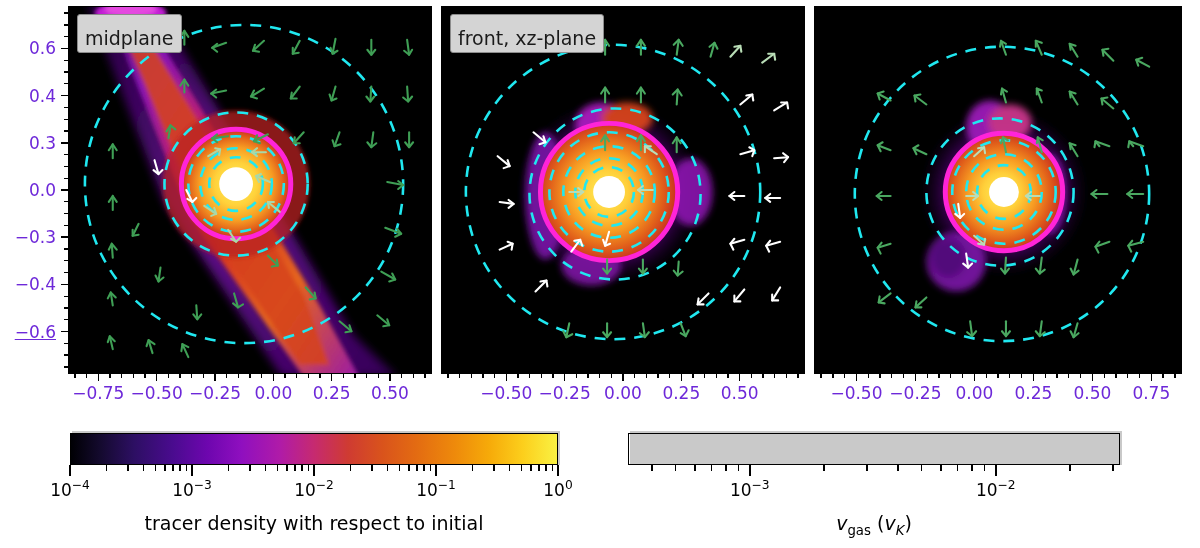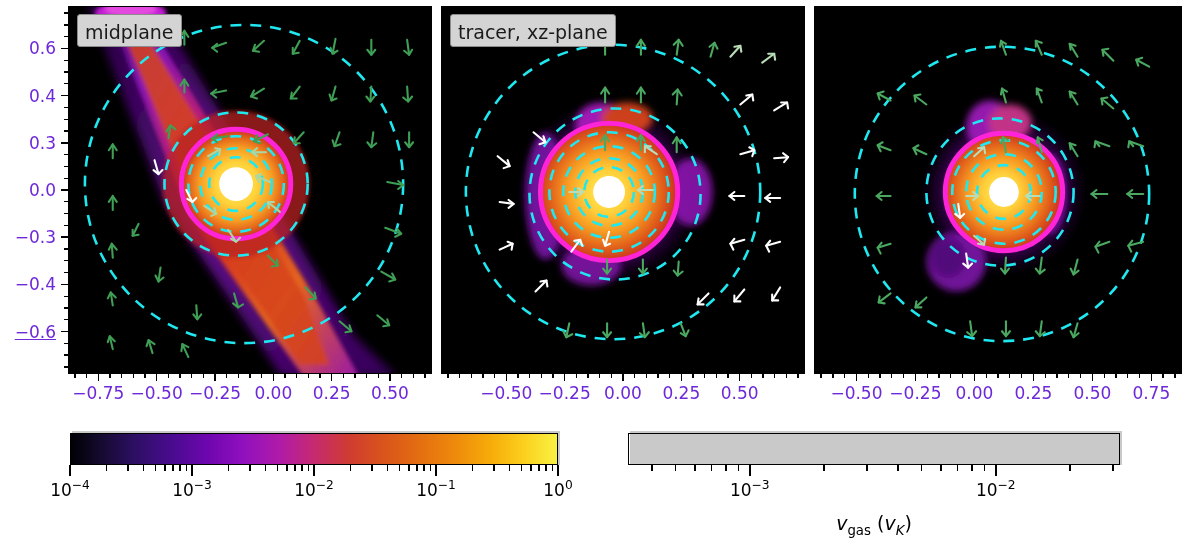--- a/index.html
+++ b/index.html
@@ -7,21 +7,21 @@
        font-family:"DejaVu Sans","Liberation Sans",sans-serif;color:#000;}
 
   .fig{position:absolute;inset:0;}
 
   
   .panel{position:absolute;background:#000;border:1.6px solid #000;box-sizing:border-box;overflow:hidden;}
   .panel .sky{position:absolute;inset:0;background:#000;}
 
   .panel-label{position:absolute;left:8px;top:7px;
      background:#d4d4d4;border:1.4px solid #8c8c8c;border-radius:3px;
-     padding:7px 7px 3px 7px;font-size:19px;line-height:1.12;color:#1a1a1a;
+     padding:13px 7px 3px 7px;font-size:19px;line-height:1.12;color:#1a1a1a;
      z-index:40;white-space:nowrap;}
 
   
   .tick{position:absolute;background:#000;}
   .tickmaj-x{width:1.6px;height:7px;}
   .tickmin-x{width:1.3px;height:4px;}
   .tickmaj-y{height:1.6px;width:7px;}
   .tickmin-y{height:1.3px;width:4px;}
   .tlab{position:absolute;font-size:17px;color:#6d28d9;white-space:nowrap;}
   .tlab-x{transform:translateX(-50%);}
@@ -339,21 +339,21 @@
             <path d="M71 238 l-5 -2 M71 238 l-1 6"></path>
           <path d="M94 286 l11 -11"></path>
             <path d="M105 275 l-6 1 M105 275 l1 6"></path>
           <path d="M130 246 l9 -12"></path>
             <path d="M139 234 l-6 1 M139 234 l2 6"></path>
           <path d="M168 226 l-4 14"></path>
             <path d="M164 240 l-2 -6 M164 240 l5 -2"></path>
         </g>
       </g>
     </svg>
-    <div class="panel-label">tracer, xz-plane</div>
+    <div class="panel-label">front, xz-plane</div>
   </div>
 
   <div class="panel" id="p3" style="left:814px;top:6px;width:368px;height:368px;">
     <div class="sky"></div>
     <svg class="ov" viewBox="0 0 368 368" preserveAspectRatio="none">
       <defs>
         <radialGradient id="g3core" cx="48%" cy="50%" r="52%">
           <stop offset="0%" stop-color="#fff05a"></stop>
           <stop offset="30%" stop-color="#ffcf3a"></stop>
           <stop offset="55%" stop-color="#f79b22"></stop>
@@ -673,20 +673,21 @@
       <div class="cb-tick cb-min" style="left:493.45879307579884px;top:465px;"></div>
       <div class="cb-tick cb-min" style="left:508.7013189420114px;top:465px;"></div>
       <div class="cb-tick cb-min" style="left:520.5243405289943px;top:465px;"></div>
       <div class="cb-tick cb-min" style="left:530.1844525468046px;top:465px;"></div>
       <div class="cb-tick cb-min" style="left:538.3519608817394px;top:465px;"></div>
       <div class="cb-tick cb-min" style="left:545.4269784130172px;top:465px;"></div>
       <div class="cb-tick cb-min" style="left:551.6675861515976px;top:465px;"></div>
       <div class="cb-tick cb-maj" style="left:556.9px;top:465px;"></div>
       <div class="cb-lab" style="left:558px;top:478px;">10<sup class="e">0</sup></div>
     </div>
+  <div class="cb-title" style="left:314px;top:512px;">tracer density with respect to initial</div>
 
   <div class="cbar-shadow" style="left:630px;top:431px;width:492px;height:34px;"></div>
   <div class="cbar" id="cb2" style="left:628px;top:433px;width:492px;height:32px;
        background:linear-gradient(to right,
           #f7fcf5 0%, #eaf7e6 10%, #d6efd0 22%, #b8e3b2 35%,
           #93d68d 46%, #६6c568 55%, #41ab5d 66%, #238b45 78%,
           #11723b 88%, #00682c 95%, #00441b 100%);"></div>
   <div id="cb2ticks">
       <div class="cb-tick cb-min" style="left:651.0898631999819px;top:465px;"></div>
       <div class="cb-tick cb-min" style="left:674.9297263999638px;top:465px;"></div>

